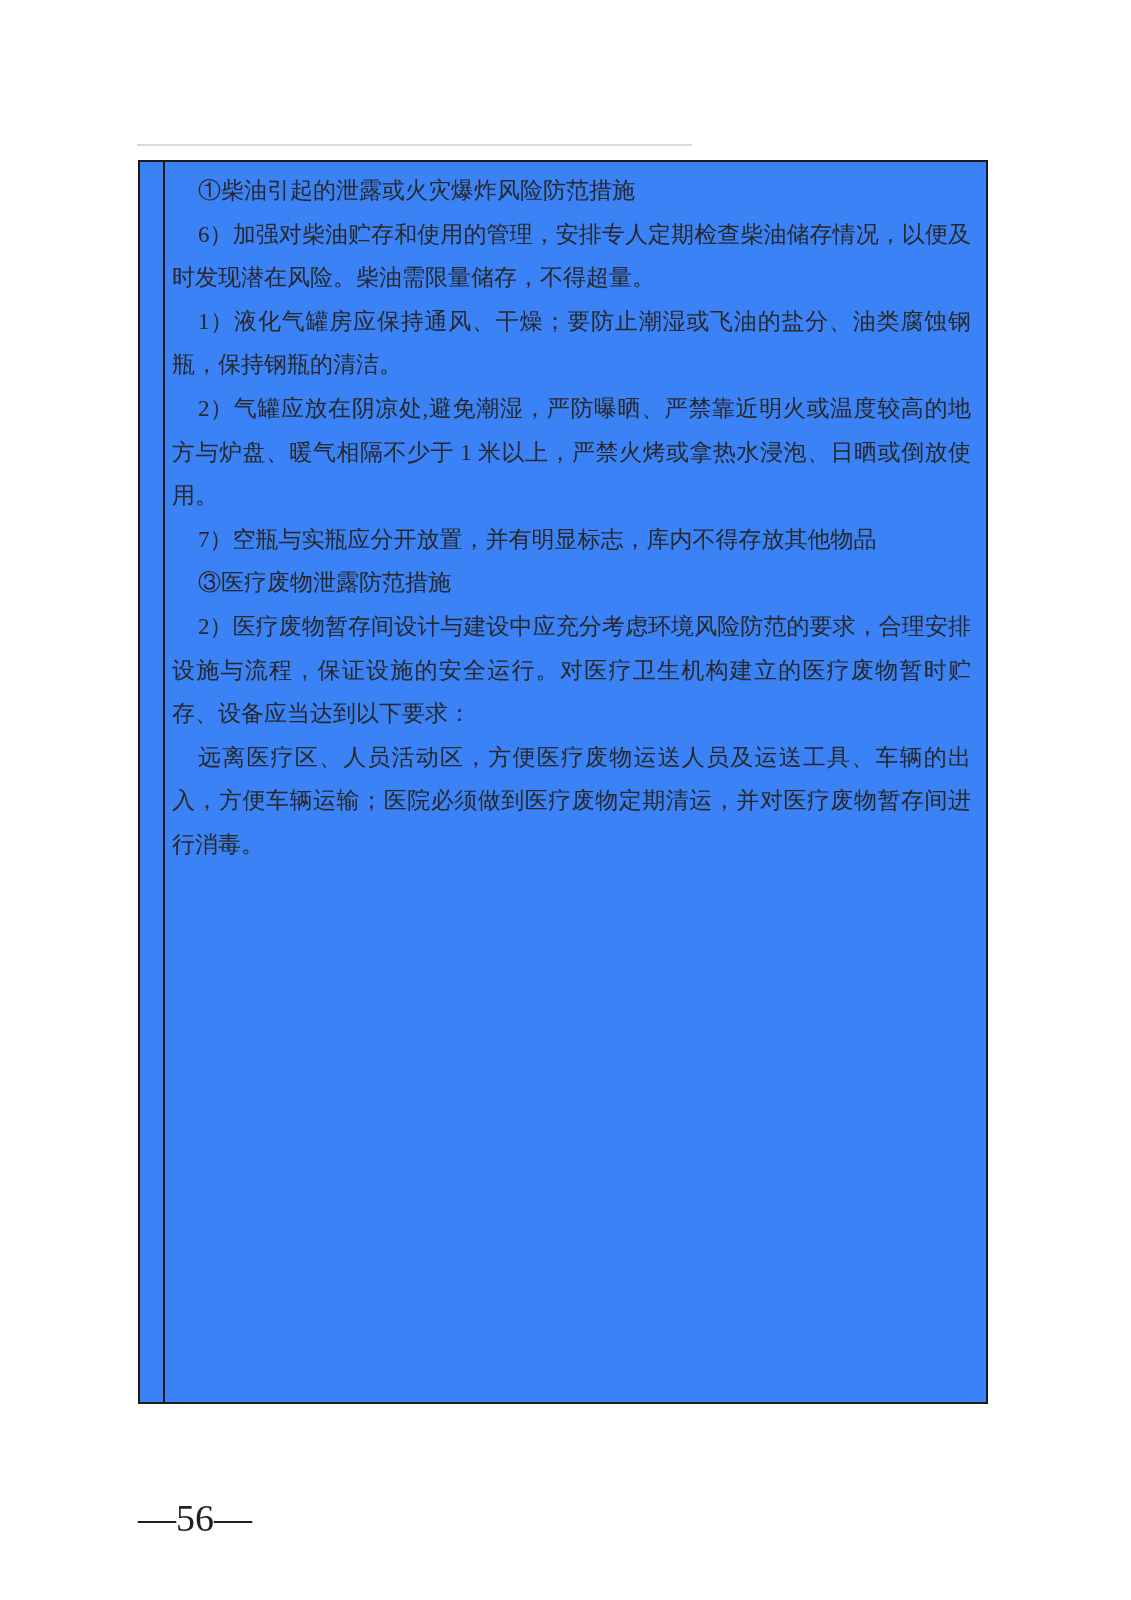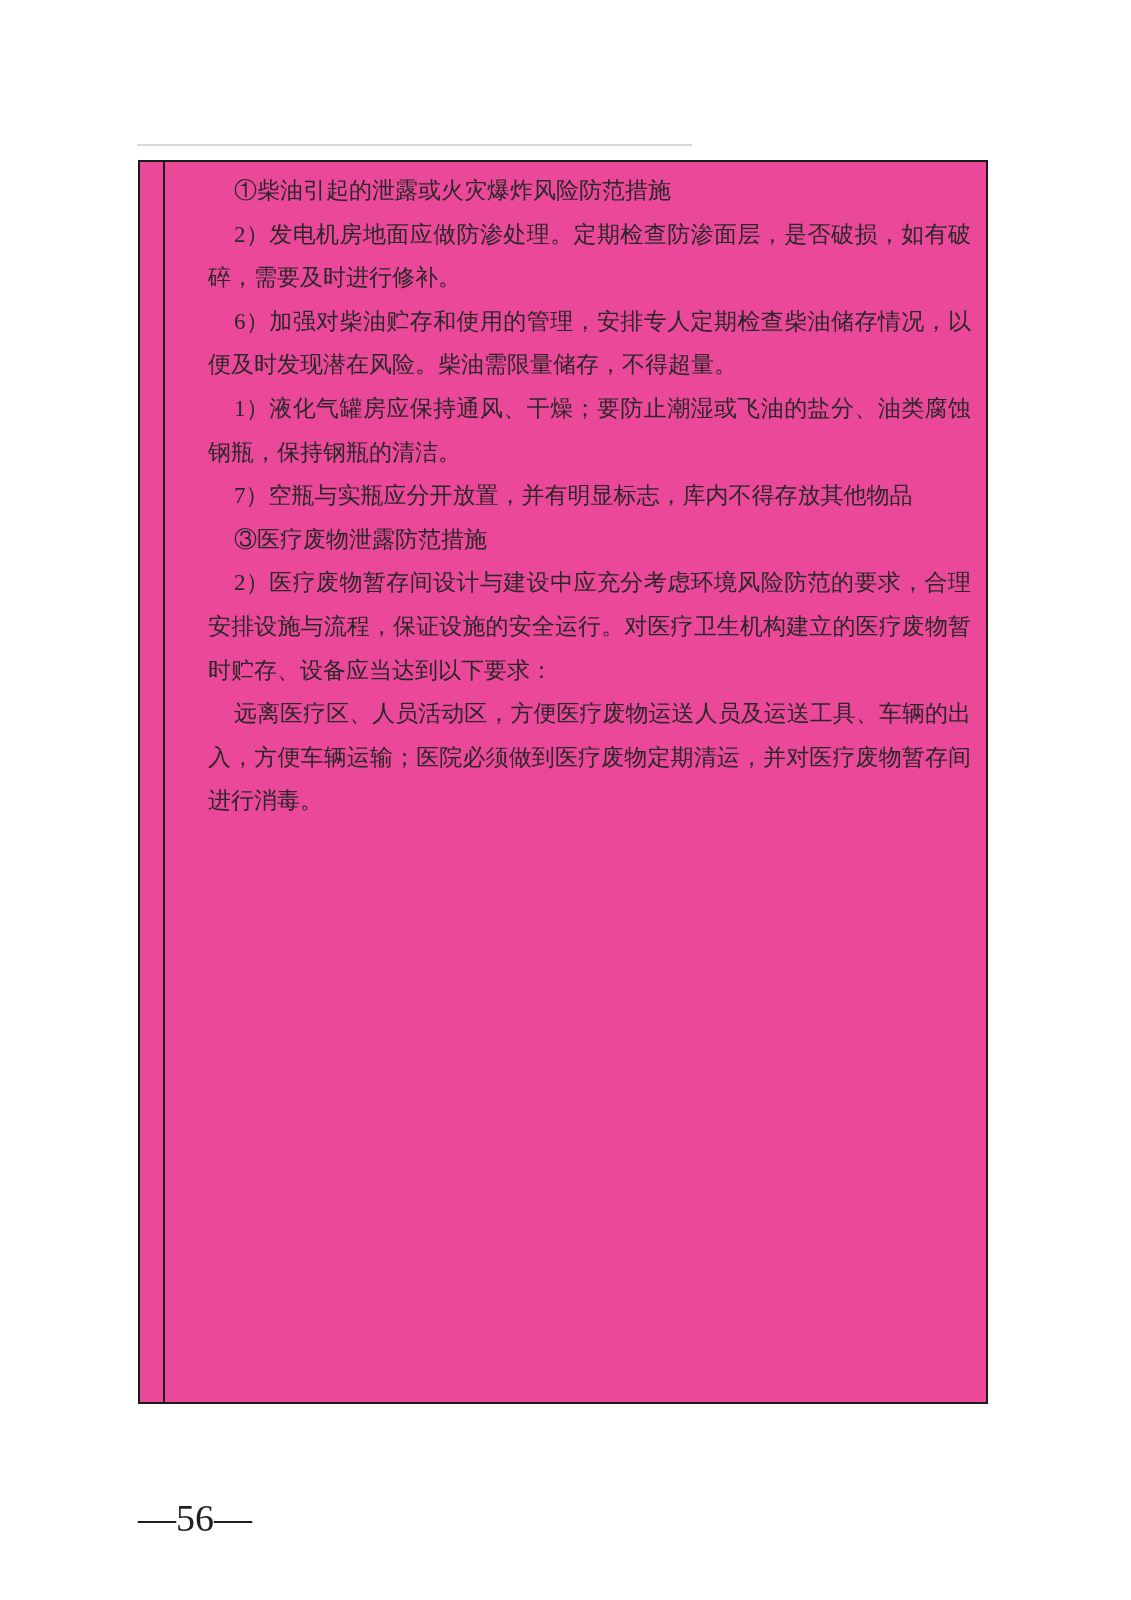--- a/index.html
+++ b/index.html
@@ -11,22 +11,21 @@
   }
   .scan-artifact{
     position:absolute;left:137px;top:144px;width:555px;height:2px;
     background:#d9d9d9;
   }
   .doc-table{
     position:absolute;left:138px;top:160px;
     width:850px;height:1244px;
     border:2px solid #1b1b1b;
     display:flex;box-sizing:border-box;
-    background:#ec4899;
-    gap:36px;
+    background:#3b82f6;
   }
   .left-col{
     width:23px;flex:0 0 23px;
     border-right:2px solid #1b1b1b;
   }
   .text-cell{
     flex:1;box-sizing:border-box;
     padding:7px 15px 0 7px;
     overflow:hidden;
   }
@@ -47,23 +46,23 @@
 </style>
 </head>
 <body>
 
 <div class="scan-artifact"></div>
 
 <div class="doc-table">
   <div class="left-col"></div>
   <div class="text-cell">
       <p class="para">①柴油引起的泄露或火灾爆炸风险防范措施</p>
-      <p class="para">2）发电机房地面应做防渗处理。定期检查防渗面层，是否破损，如有破碎，需要及时进行修补。</p>
       <p class="para">6）加强对柴油贮存和使用的管理，安排专人定期检查柴油储存情况，以便及时发现潜在风险。柴油需限量储存，不得超量。</p>
       <p class="para">1）液化气罐房应保持通风、干燥；要防止潮湿或飞油的盐分、油类腐蚀钢瓶，保持钢瓶的清洁。</p>
+      <p class="para">2）气罐应放在阴凉处,避免潮湿，严防曝晒、严禁靠近明火或温度较高的地方与炉盘、暖气相隔不少于 1 米以上，严禁火烤或拿热水浸泡、日晒或倒放使用。</p>
       <p class="para">7）空瓶与实瓶应分开放置，并有明显标志，库内不得存放其他物品</p>
       <p class="para">③医疗废物泄露防范措施</p>
       <p class="para">2）医疗废物暂存间设计与建设中应充分考虑环境风险防范的要求，合理安排设施与流程，保证设施的安全运行。对医疗卫生机构建立的医疗废物暂时贮存、设备应当达到以下要求：</p>
       <p class="para">远离医疗区、人员活动区，方便医疗废物运送人员及运送工具、车辆的出入，方便车辆运输；医院必须做到医疗废物定期清运，并对医疗废物暂存间进行消毒。</p>
     </div>
 </div>
 
 <div class="page-number">—56—</div>
 
 </body></html>

